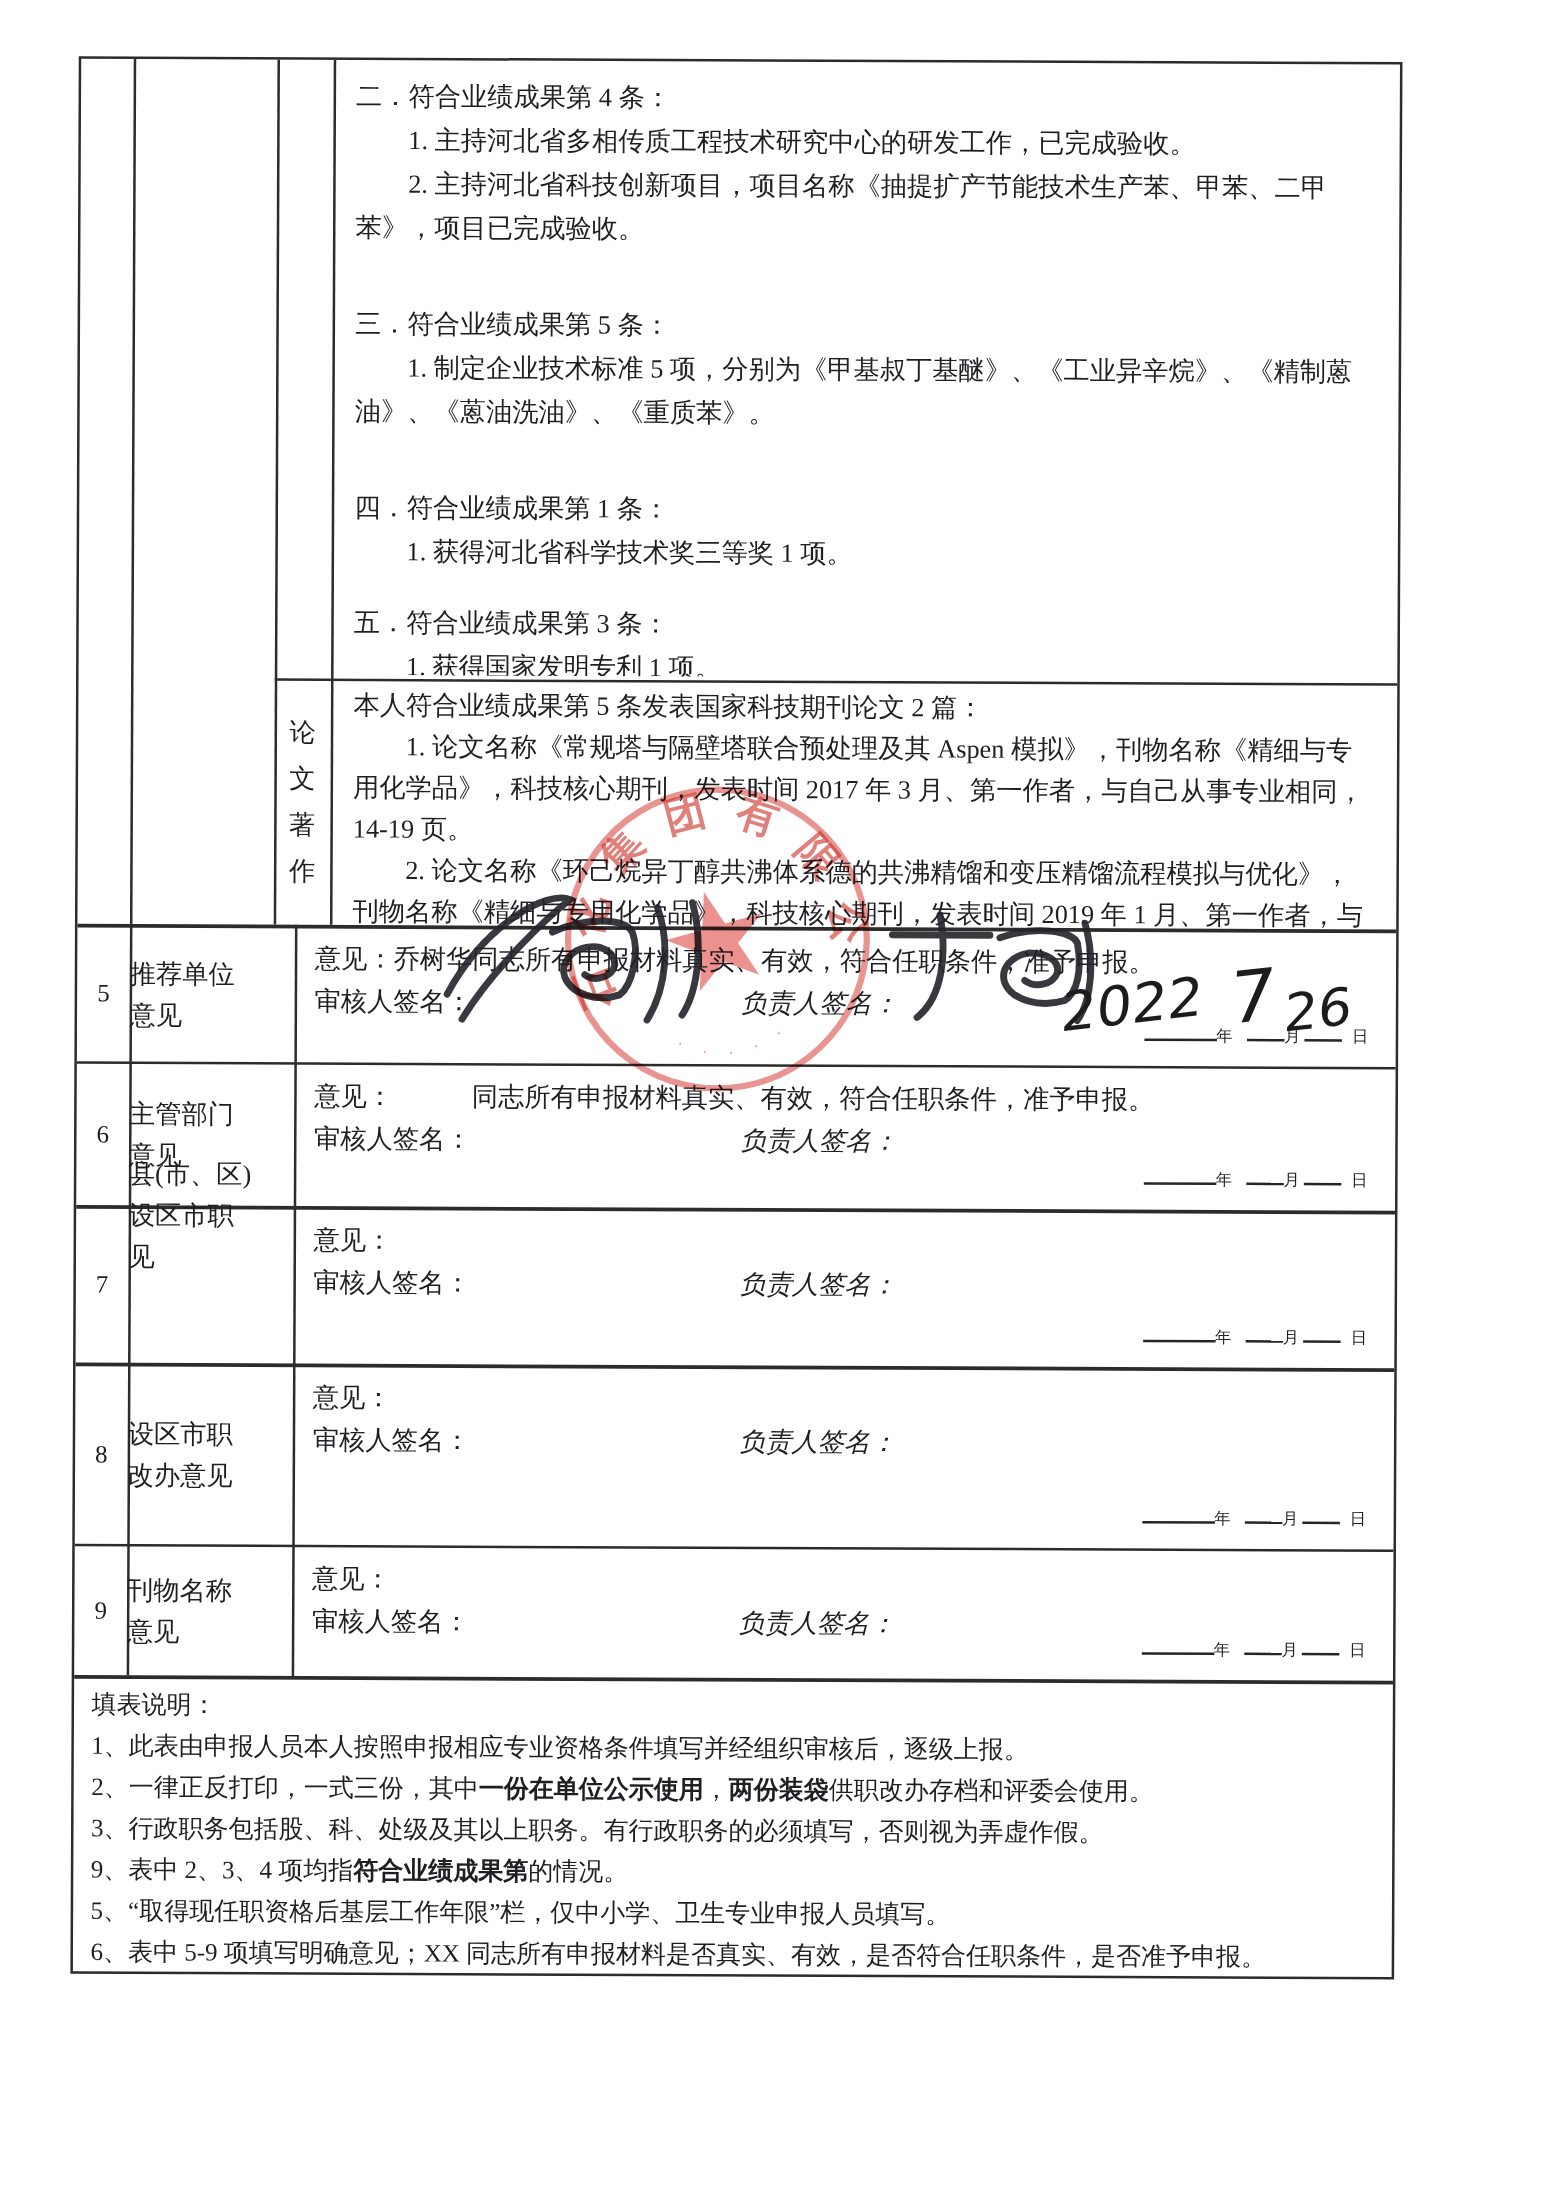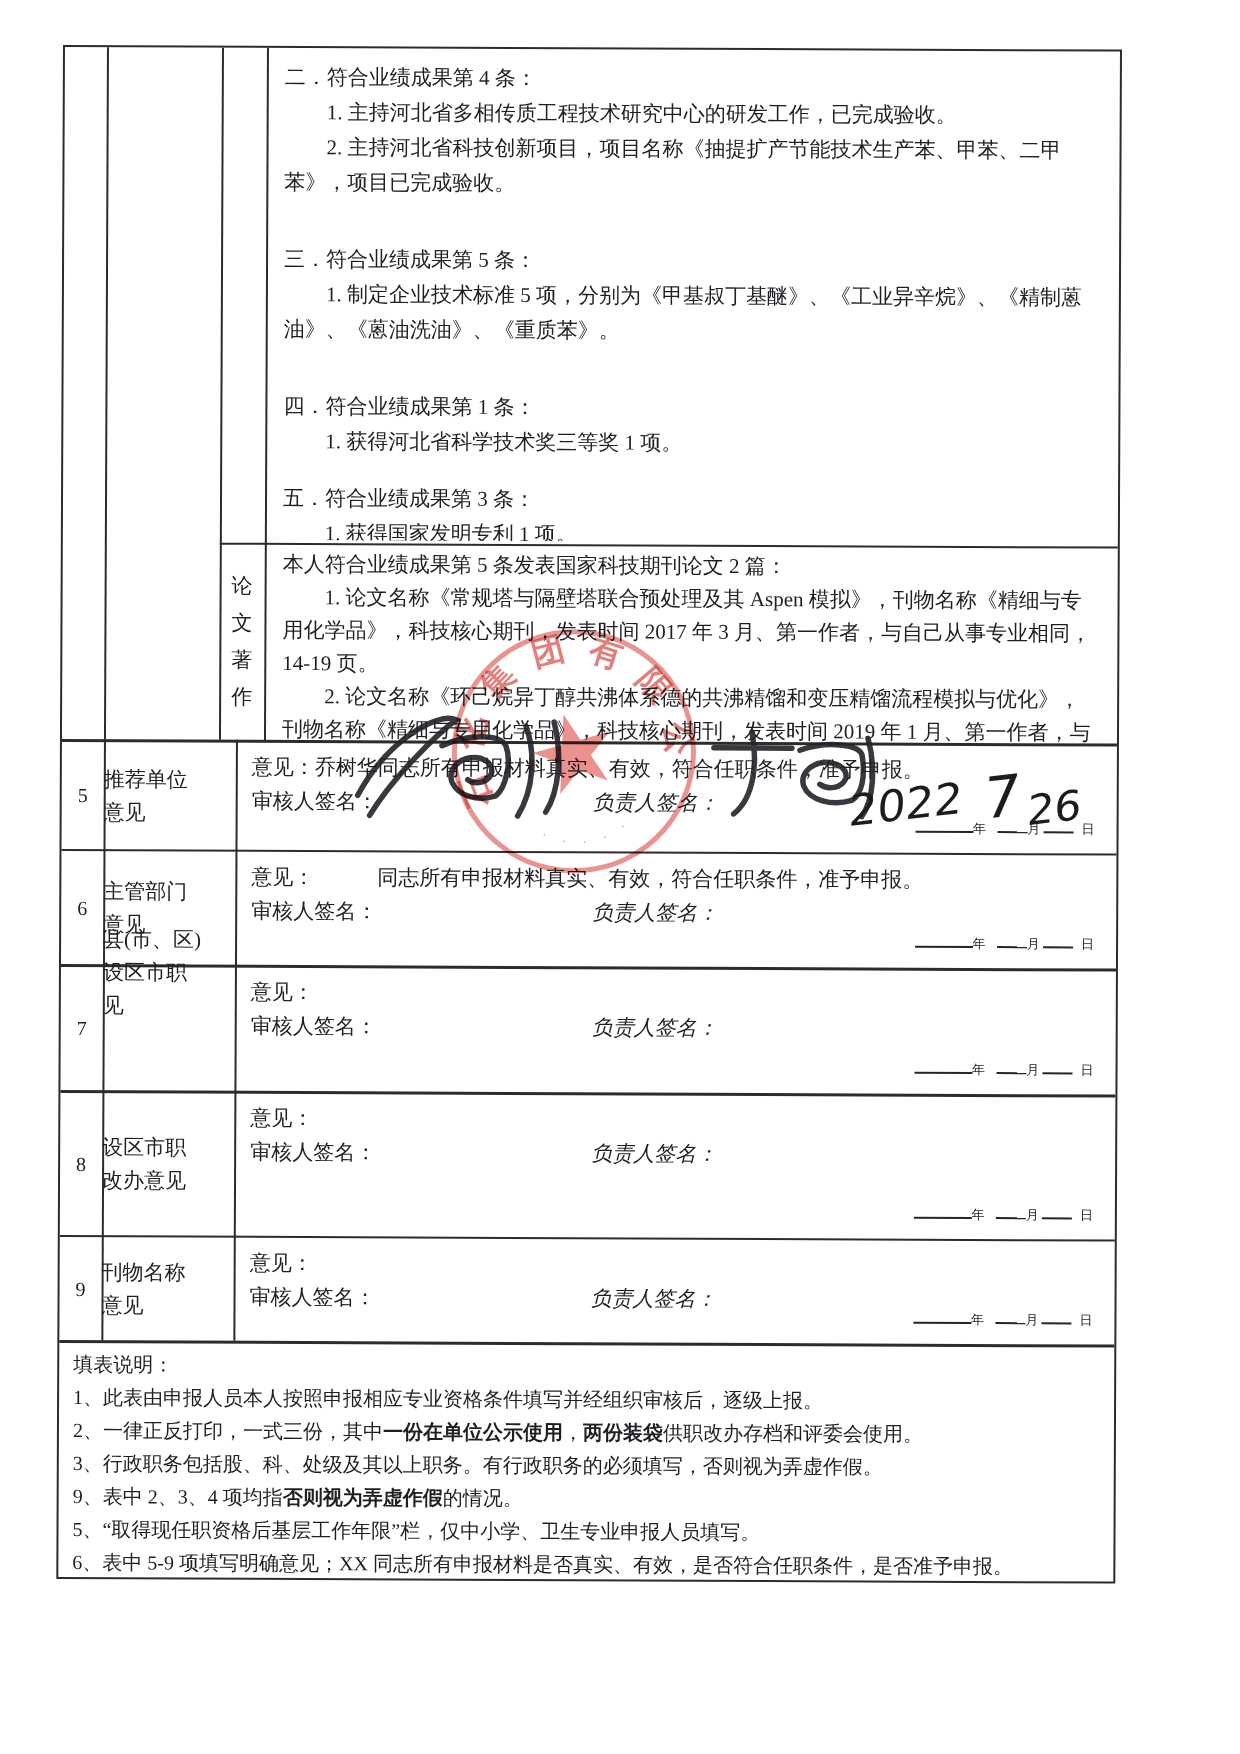--- a/index.html
+++ b/index.html
@@ -182,21 +182,21 @@
         <span class="blank w30"></span><span>月</span>
         <span class="blank wday"></span><span>日</span>
       </div>
     </div>
 
     <div class="cell ins">
       <div>填表说明：</div>
       <div class="ins-item"><span>1、此表由申报人员本人按照申报相应专业资格条件填写并经组织审核后，逐级上报。</span><span class="bold"></span><span></span><span class="bold"></span><span></span></div>
       <div class="ins-item"><span>2、一律正反打印，一式三份，其中</span><span class="bold">一份在单位公示使用</span><span>，</span><span class="bold">两份装袋</span><span>供职改办存档和评委会使用。</span></div>
       <div class="ins-item"><span>3、行政职务包括股、科、处级及其以上职务。有行政职务的必须填写，否则视为弄虚作假。</span><span class="bold"></span><span></span><span class="bold"></span><span></span></div>
-      <div class="ins-item"><span>9、表中 2、3、4 项均指</span><span class="bold">否则视为弄虚作假</span><span>的情况。</span><span class="bold"></span><span></span></div>
+      <div class="ins-item"><span>9、表中 2、3、4 项均指</span><span class="bold">符合业绩成果第</span><span>的情况。</span><span class="bold"></span><span></span></div>
       <div class="ins-item"><span>5、“取得现任职资格后基层工作年限”栏，仅中小学、卫生专业申报人员填写。</span><span class="bold"></span><span></span><span class="bold"></span><span></span></div>
       <div class="ins-item"><span>6、表中 5-9 项填写明确意见；XX 同志所有申报材料是否真实、有效，是否符合任职条件，是否准予申报。</span><span class="bold"></span><span></span><span class="bold"></span><span></span></div>
     </div>
 
     <svg class="sig" style="left:288px;top:655px;" width="232" height="128" viewBox="0 0 232 128">
       <g fill="none" stroke="#23232a" stroke-width="5.5" stroke-linecap="round" opacity="0.9">
         <path d="M8 92 C38 36 88 8 106 16 C88 30 44 72 20 112"></path>
         <path d="M92 42 C118 30 150 30 156 42 C162 58 156 84 146 92 C128 98 108 92 102 78 C98 66 108 56 120 54 C132 52 142 58 142 68 C140 78 126 82 118 76"></path>
         <path d="M176 22 C186 50 184 86 168 112"></path>
         <path d="M204 18 C212 48 210 86 196 108"></path>

